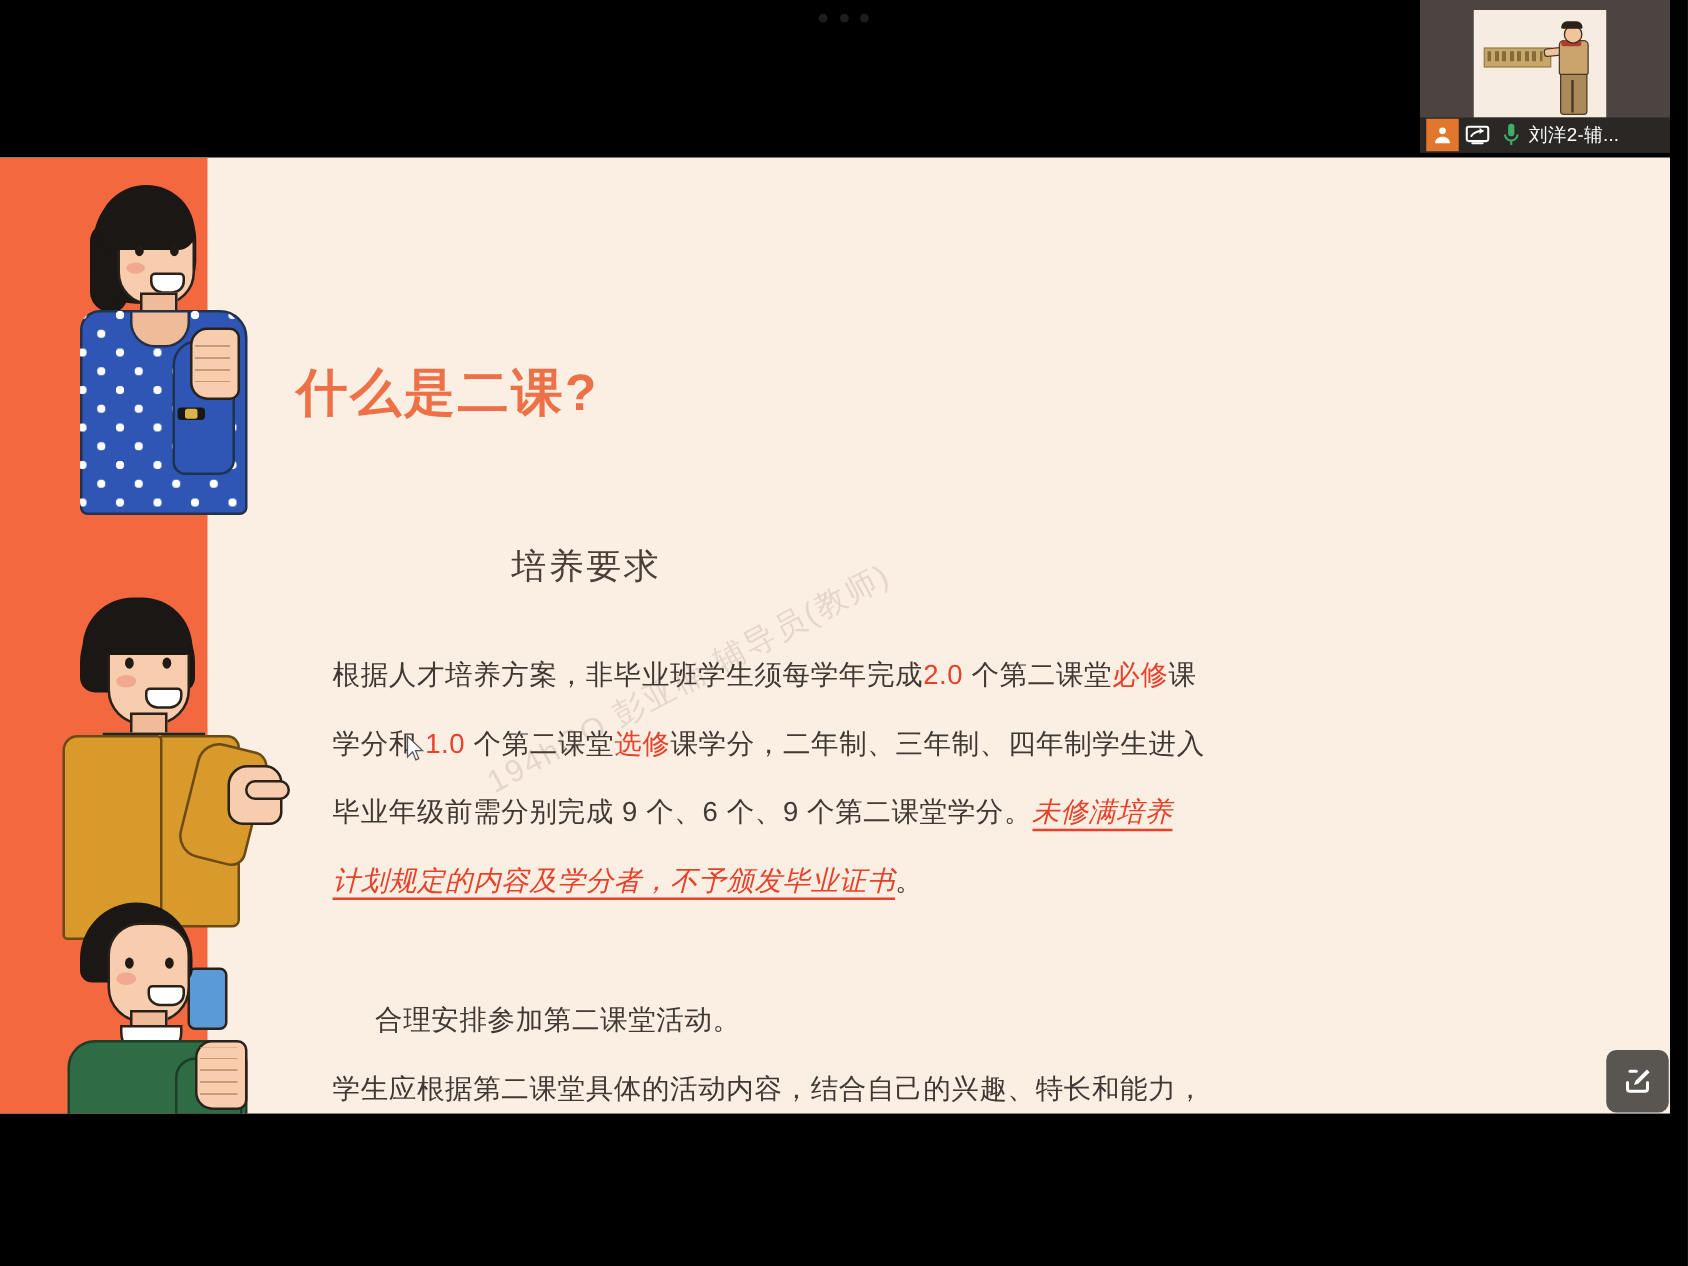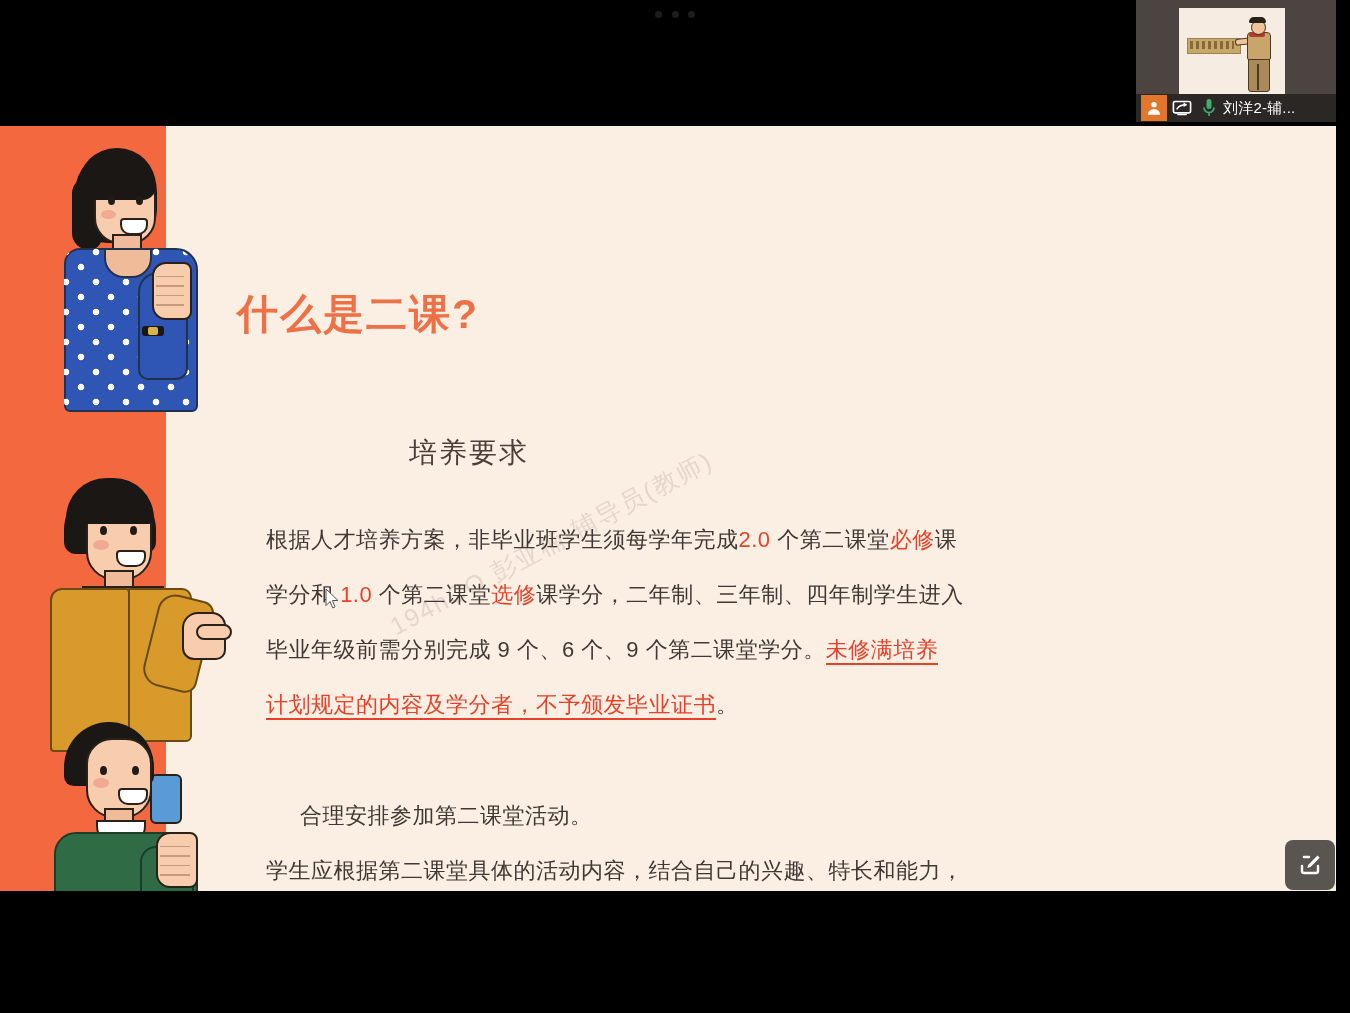--- a/index.html
+++ b/index.html
@@ -525,20 +525,21 @@
     color: #3f3833;
     line-height: 55px;
     letter-spacing: .5px;
     white-space: nowrap;
   }
   .hl { color: #e8412a; }
   .hl-u {
     color: #e8412a;
     border-bottom: 2px solid #e8412a;
     padding-bottom: 1px;
+    font-style: italic;
   }
   .para2 {
     position: absolute;
     left: 266px; top: 662px;
     width: 960px;
   }
   .para2 .body-line:first-child { text-indent: 34px; }
 
   
   .watermark {

